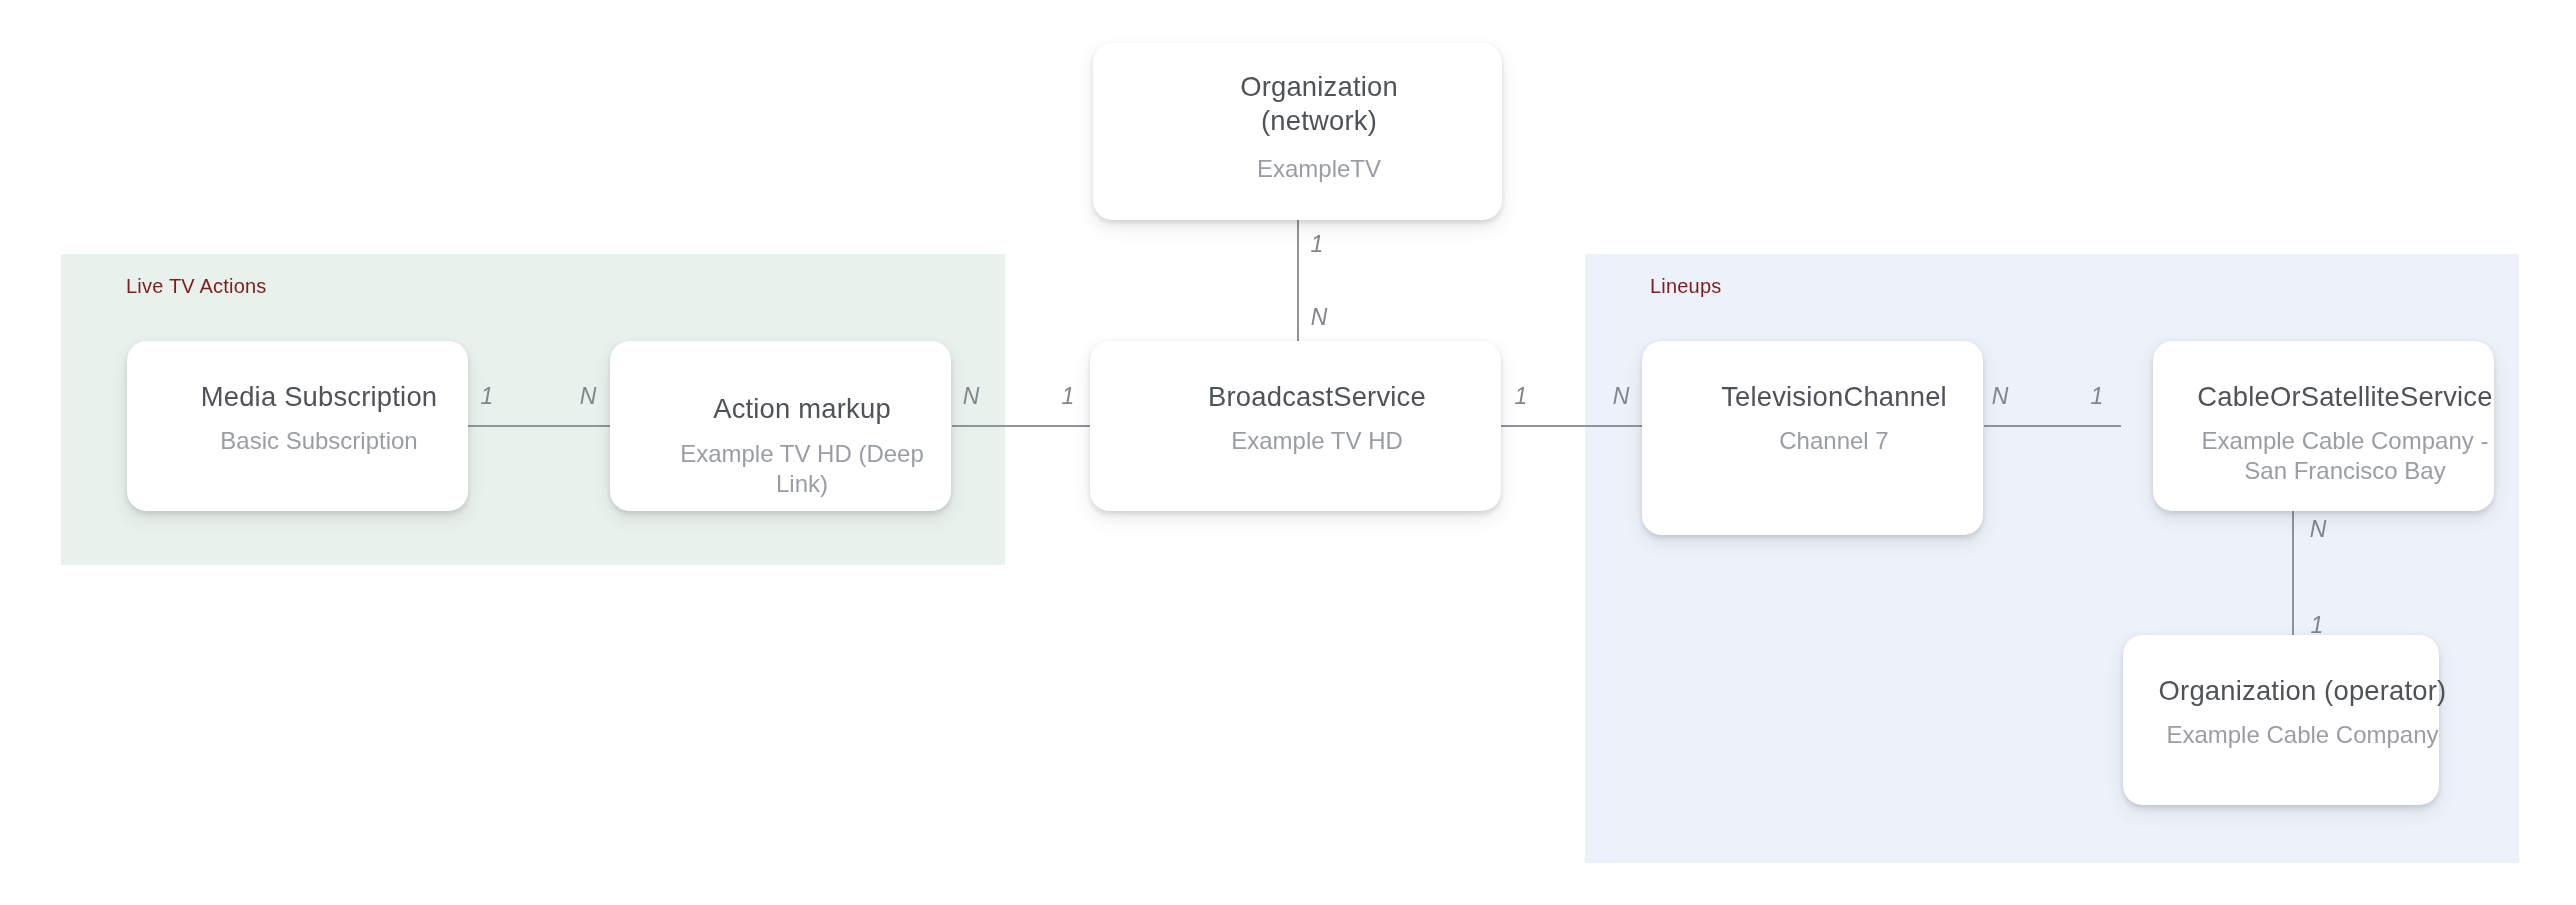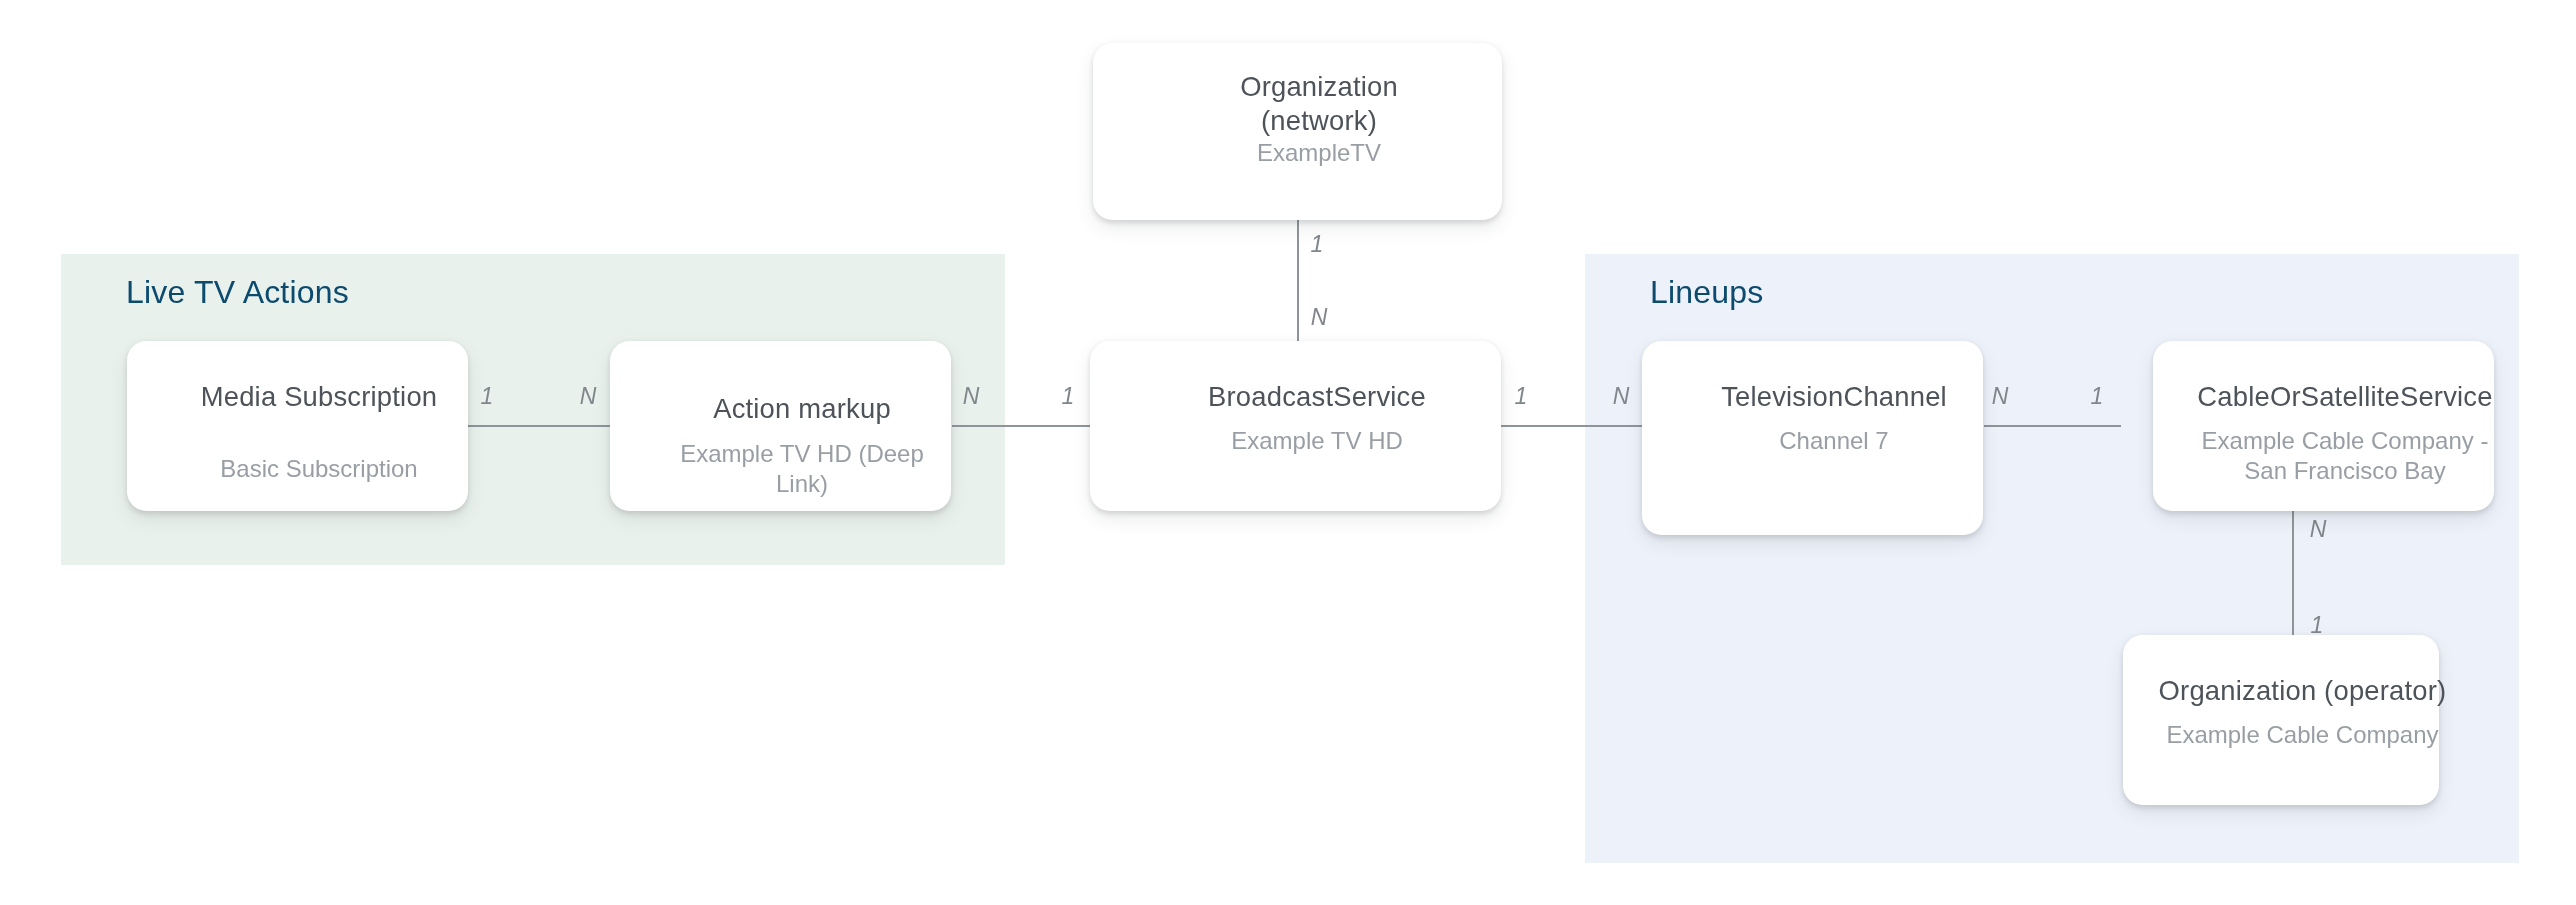--- a/index.html
+++ b/index.html
@@ -9,43 +9,43 @@
     width: 2576px; height: 906px;
     position: relative; overflow: hidden;
   }
   .canvas { position: absolute; left: 0; top: 0; width: 2576px; height: 906px; }
 
   
   .region { position: absolute; }
   #region-live-tv { left: 61px; top: 254px; width: 944px; height: 311px; background: #e9f1ec; }
   #region-lineups { left: 1585px; top: 254px; width: 934px; height: 609px; background: #edf1fa; }
   .region-title {
-    position: absolute; left: 65px; top: 21px;
-    font-size: 32px; line-height: 35px; color: #0c4a6e;
+    position: absolute; left: 65px; top: 15px;
+    font-size: 20px; line-height: 35px; color: #7f1d1d;
     letter-spacing: 0.2px; white-space: pre;
   }
 
   
   .node {
     position: absolute; background: #ffffff; border-radius: 19.5px;
     box-shadow: 0 2.7px 5.3px rgba(60,64,67,.16), 0 8px 17.7px rgba(60,64,67,.10);
     display: flex; flex-direction: column; align-items: center;
     text-align: center; padding-top: 39px; padding-left: 43px;
   }
   .node-title {
     font-size: 27.4px; line-height: 34px; color: #4d5359;
     letter-spacing: 0.2px; white-space: pre;
   }
   .node-subtitle {
     font-size: 24px; line-height: 30px; color: #989ea4;
     margin-top: 12.4px; max-width: 315px;
   }
   #node-org-network        { left: 1093px; top:  43px; width: 409px; height: 177px; padding-top: 26.5px; }
-  #node-org-network .node-subtitle { margin-top: 0; }
-  #node-media-subscription { left:  127px; top: 341px; width: 341px; height: 170px; gap: 28px; }
+  #node-org-network .node-subtitle { margin-top: 16px; }
+  #node-media-subscription { left:  127px; top: 341px; width: 341px; height: 170px; }
   #node-action-markup      { left:  610px; top: 341px; width: 341px; height: 170px; justify-content: center; }
   #node-broadcast-service  { left: 1090px; top: 341px; width: 411px; height: 170px; }
   #node-television-channel { left: 1642px; top: 341px; width: 341px; height: 194px; }
   #node-cable-service      { left: 2121px; top: 341px; width: 341px; height: 170px; margin-left: 32px; }
   #node-org-operator       { left: 2123px; top: 635px; width: 316px; height: 170px; }
 
   
   .line { position: absolute; background: #8e9499; }
   .line.h { height: 1.8px; }
   .line.v { width: 1.8px; }

